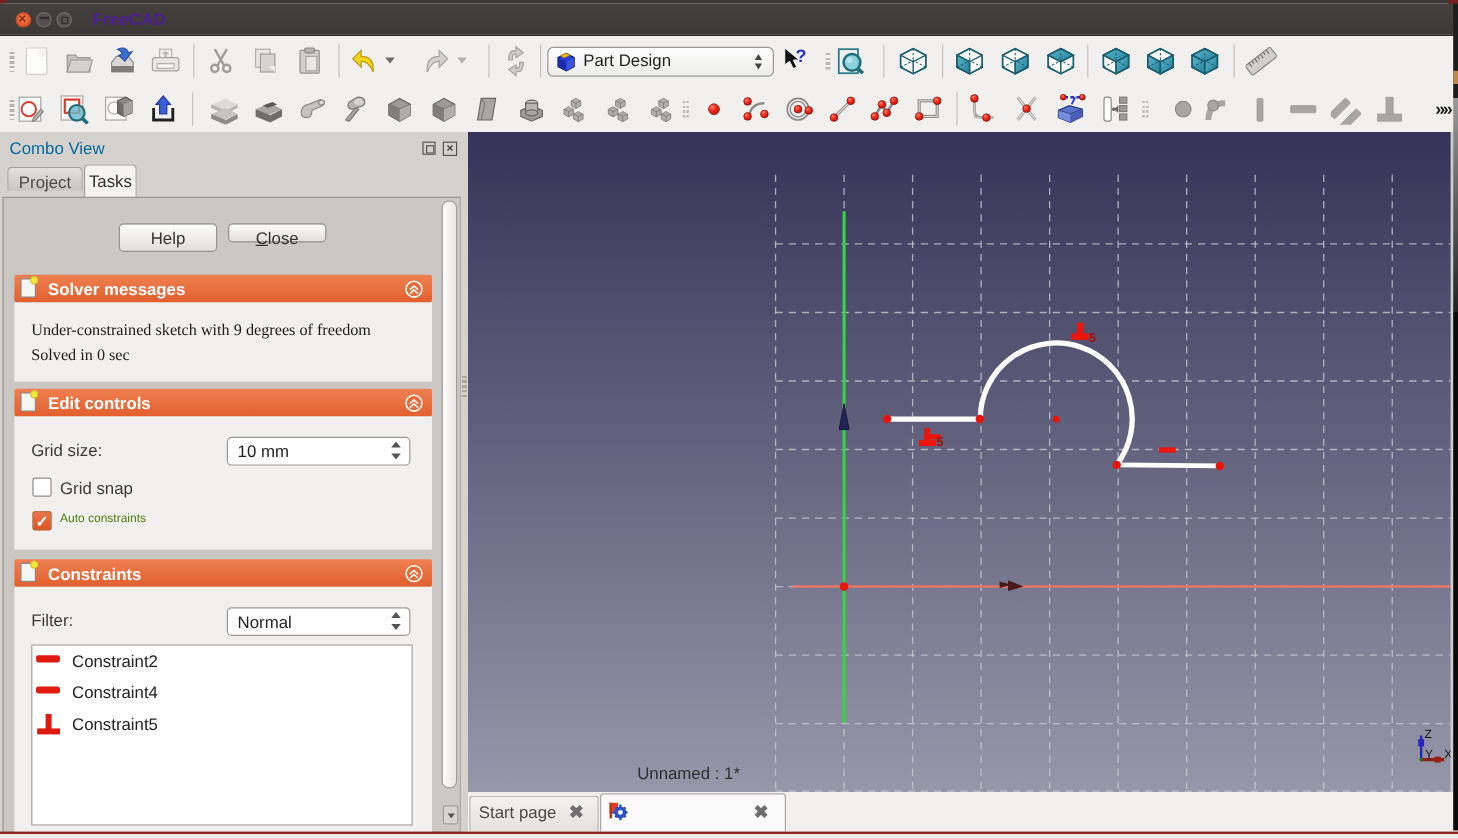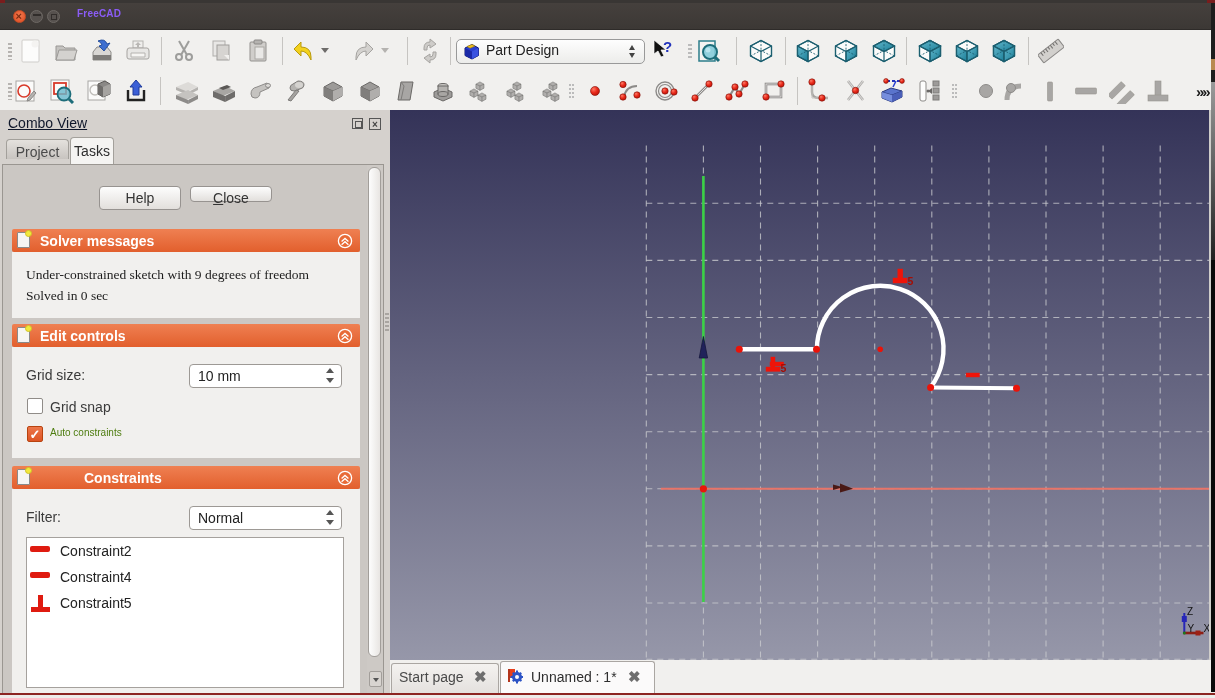--- a/index.html
+++ b/index.html
@@ -15,21 +15,21 @@
   <div class="abs" style="left:0;top:0;width:5px;height:3px;background:#7a1d1d;"></div>
   <div class="abs" style="left:1207px;top:0;width:8px;height:4px;background:#7a1d1d;"></div>
 
   <div class="abs" style="left:0;top:3px;width:1215px;height:27px;background:linear-gradient(#45403d,#3c3835);border-bottom:1px solid #2e2b29;"></div>
   <div class="abs" style="left:13px;top:10px;width:13px;height:13px;border-radius:50%;background:radial-gradient(circle at 50% 40%,#f07b50,#e4572d 70%);border:1px solid #c64d26;"></div>
   <div class="abs" style="left:15.5px;top:9px;width:9px;height:13px;color:#7e2c12;font-size:11px;font-weight:bold;line-height:14px;">×</div>
   <div class="abs" style="left:30px;top:10px;width:13px;height:13px;border-radius:50%;background:#56514e;border:1px solid #6d6864;"></div>
   <div class="abs" style="left:33px;top:14px;width:8px;height:2px;background:#312d2b;"></div>
   <div class="abs" style="left:47px;top:10px;width:13px;height:13px;border-radius:50%;background:#56514e;border:1px solid #6d6864;"></div>
   <div class="abs" style="left:50.5px;top:13.5px;width:6px;height:6px;border:1.5px solid #312d2b;"></div>
-  <div class="abs" style="left:77px;top:8px;color:#8b5cf6;font-size:10px;font-weight:bold;letter-spacing:0.2px;">FreeCAD</div>
+  <div class="abs" style="left:77px;top:8px;color:#4c1d95;font-size:14px;font-weight:bold;letter-spacing:0.2px;">FreeCAD</div>
 
   <div class="abs" style="left:0;top:31px;width:1215px;height:79px;background:#f1f0ee;"></div>
 
   <div class="abs" style="left:8px;top:43px;width:4px;height:17px;background:repeating-linear-gradient(#b6b3b0 0 2px,#f1f0ee 2px 4px);"></div>
   <div class="abs" style="left:8px;top:83px;width:4px;height:17px;background:repeating-linear-gradient(#b6b3b0 0 2px,#f1f0ee 2px 4px);"></div>
 
   <div id="row1">
       <div class="abs" style="left: 161px; top: 37px; width: 1px; height: 28px; background: rgb(198, 196, 193);"></div>
       <div class="abs" style="left: 282px; top: 37px; width: 1px; height: 28px; background: rgb(198, 196, 193);"></div>
       <div class="abs" style="left: 407px; top: 37px; width: 1px; height: 28px; background: rgb(198, 196, 193);"></div>
@@ -529,21 +529,21 @@
       <div class="abs" style="left: 1145px; top: 78px; width: 26px; height: 26px;"><svg width="26" height="26" viewBox="0 0 26 26">
           <g fill="#a8a6a4" stroke="#98968f" stroke-width="0.6">
             <rect x="10" y="3" width="6" height="15"></rect>
             <rect x="3" y="17" width="20" height="6"></rect>
           </g>
         </svg></div>
       <div class="abs" style="left: 1196px; top: 83px; font-size: 15px; font-weight: bold; color: rgb(26, 26, 26); letter-spacing: -2px;">»»</div>
     </div>
 
   <div class="abs" style="left:0;top:110px;width:390px;height:584px;background:#d5d1cd;"></div>
-  <div class="abs" style="left:8px;top:115px;font-size:14px;color:#0f172a;text-decoration:underline;">Combo View</div>
+  <div class="abs" style="left:8px;top:115px;font-size:14px;color:#0369a1;">Combo View</div>
 
   <div class="abs" style="left:352px;top:118px;width:11px;height:11px;border:1px solid #555;background:#d5d1cd;"></div>
   <div class="abs" style="left:355px;top:121px;width:7px;height:7px;border:1px solid #555;background:#d5d1cd;"></div>
   <div class="abs" style="left:369px;top:118px;width:12px;height:12px;border:1px solid #555;color:#444;font-size:10px;font-weight:bold;line-height:11px;text-align:center;">×</div>
 
   <div class="abs" style="left:6px;top:139px;width:63px;height:20px;background:linear-gradient(#e4e1dd,#c8c4c0);border:1px solid #a3a09b;border-bottom:none;border-radius:4px 4px 0 0;color:#4a4a4a;font-size:14px;text-align:center;line-height:25px;">Project</div>
   <div class="abs" style="left:70px;top:137px;width:44px;height:28px;background:#f5f4f2;border:1px solid #a3a09b;border-bottom:none;border-radius:4px 4px 0 0;color:#2e2e2e;font-size:14px;text-align:center;line-height:27px;">Tasks</div>
 
   <div class="abs" style="left:2px;top:164px;width:382px;height:530px;background:#cbc7c3;border:1px solid #9a9691;"></div>
 
@@ -579,21 +579,21 @@
   <div class="abs" style="left:326px;top:378px;width:0;height:0;border-left:4px solid transparent;border-right:4px solid transparent;border-top:5px solid #555;"></div>
 
   <div class="abs" style="left:27px;top:398px;width:16px;height:16px;background:#fff;border:1px solid #908c88;border-radius:2px;"></div>
   <div class="abs" style="left:50px;top:399px;font-size:14px;color:#3a3a3a;">Grid snap</div>
   <div class="abs" style="left:27px;top:426px;width:16px;height:16px;background:linear-gradient(#ec764a,#dd5424);border:1px solid #b8430f;border-radius:2px;color:#fff;font-size:13px;font-weight:bold;line-height:15px;text-align:center;">✓</div>
   <div class="abs" style="left:50px;top:427px;font-size:10px;color:#4d7c0f;">Auto constraints</div>
 
   <div class="abs" style="left:12px;top:466px;width:348px;height:23px;background:linear-gradient(#ef8052,#e25f2d);border-radius:2px;"></div>
   <div class="abs" style="left:17px;top:469px;width:13px;height:16px;background:#f6f5f3;border:1px solid #8a8a8a;border-radius:1px;"></div>
   <div class="abs" style="left:25px;top:467px;width:7px;height:7px;border-radius:50%;background:#f2e93c;border:1px solid #cfc428;"></div>
-  <div class="abs" style="left:40px;top:470px;font-size:14px;font-weight:bold;color:#fff;margin-left:44px;">Constraints</div>
+  <div class="abs" style="left:40px;top:470px;font-size:14px;font-weight:bold;color:#fff;">Constraints</div>
   <svg class="abs" style="left:337px;top:470px;" width="16" height="16" viewBox="0 0 16 16">
       <circle cx="8" cy="8" r="6.6" fill="#e86a36" stroke="#fff" stroke-width="1.3"></circle>
       <path d="M4.6 8.4 L8 5.4 L11.4 8.4 M4.6 11.7 L8 8.7 L11.4 11.7" fill="none" stroke="#fff" stroke-width="1.3"></path>
     </svg>
   <div class="abs" style="left:12px;top:489px;width:348px;height:205px;background:#f1f0ee;"></div>
   <div class="abs" style="left:26px;top:509px;font-size:14px;color:#3a3a3a;">Filter:</div>
   <div class="abs" style="left:189px;top:506px;width:153px;height:24px;background:#fff;border:1px solid #9d9995;border-radius:4px;"></div>
   <div class="abs" style="left:198px;top:510px;font-size:14px;color:#222;">Normal</div>
   <div class="abs" style="left:326px;top:510px;width:0;height:0;border-left:4px solid transparent;border-right:4px solid transparent;border-bottom:5px solid #555;"></div>
   <div class="abs" style="left:326px;top:520px;width:0;height:0;border-left:4px solid transparent;border-right:4px solid transparent;border-top:5px solid #555;"></div>
@@ -696,19 +696,19 @@
           <line x1="10" y1="13" x2="10" y2="15.5"></line>
           <line x1="3.5" y1="9" x2="6" y2="9"></line>
           <line x1="14" y1="9" x2="16.5" y2="9"></line>
           <line x1="5.8" y1="4.8" x2="7.5" y2="6.5"></line>
           <line x1="12.5" y1="10.5" x2="14.2" y2="13.2"></line>
           <line x1="14.2" y1="4.8" x2="12.5" y2="6.5"></line>
           <line x1="7.5" y1="11.5" x2="5.8" y2="13.2"></line>
         </g>
       </svg>
   </div>
-  <div class="abs" style="left:531px;top:669px;font-size:14px;color:#2e2e2e;">Unnamed : 1*</div>
+  <div class="abs" style="left:531px;top:636px;font-size:14px;color:#2e2e2e;">Unnamed : 1*</div>
   <div class="abs" style="left:628px;top:668px;font-size:15px;font-weight:bold;color:#6e6e6e;">✖</div>
 
   <div class="abs" style="left:0;top:693px;width:1215px;height:2px;background:#8c2522;"></div>
   <div class="abs" style="left:0;top:695px;width:1215px;height:3px;background:#edecea;"></div>
 
 </div>
 
 </body></html>

